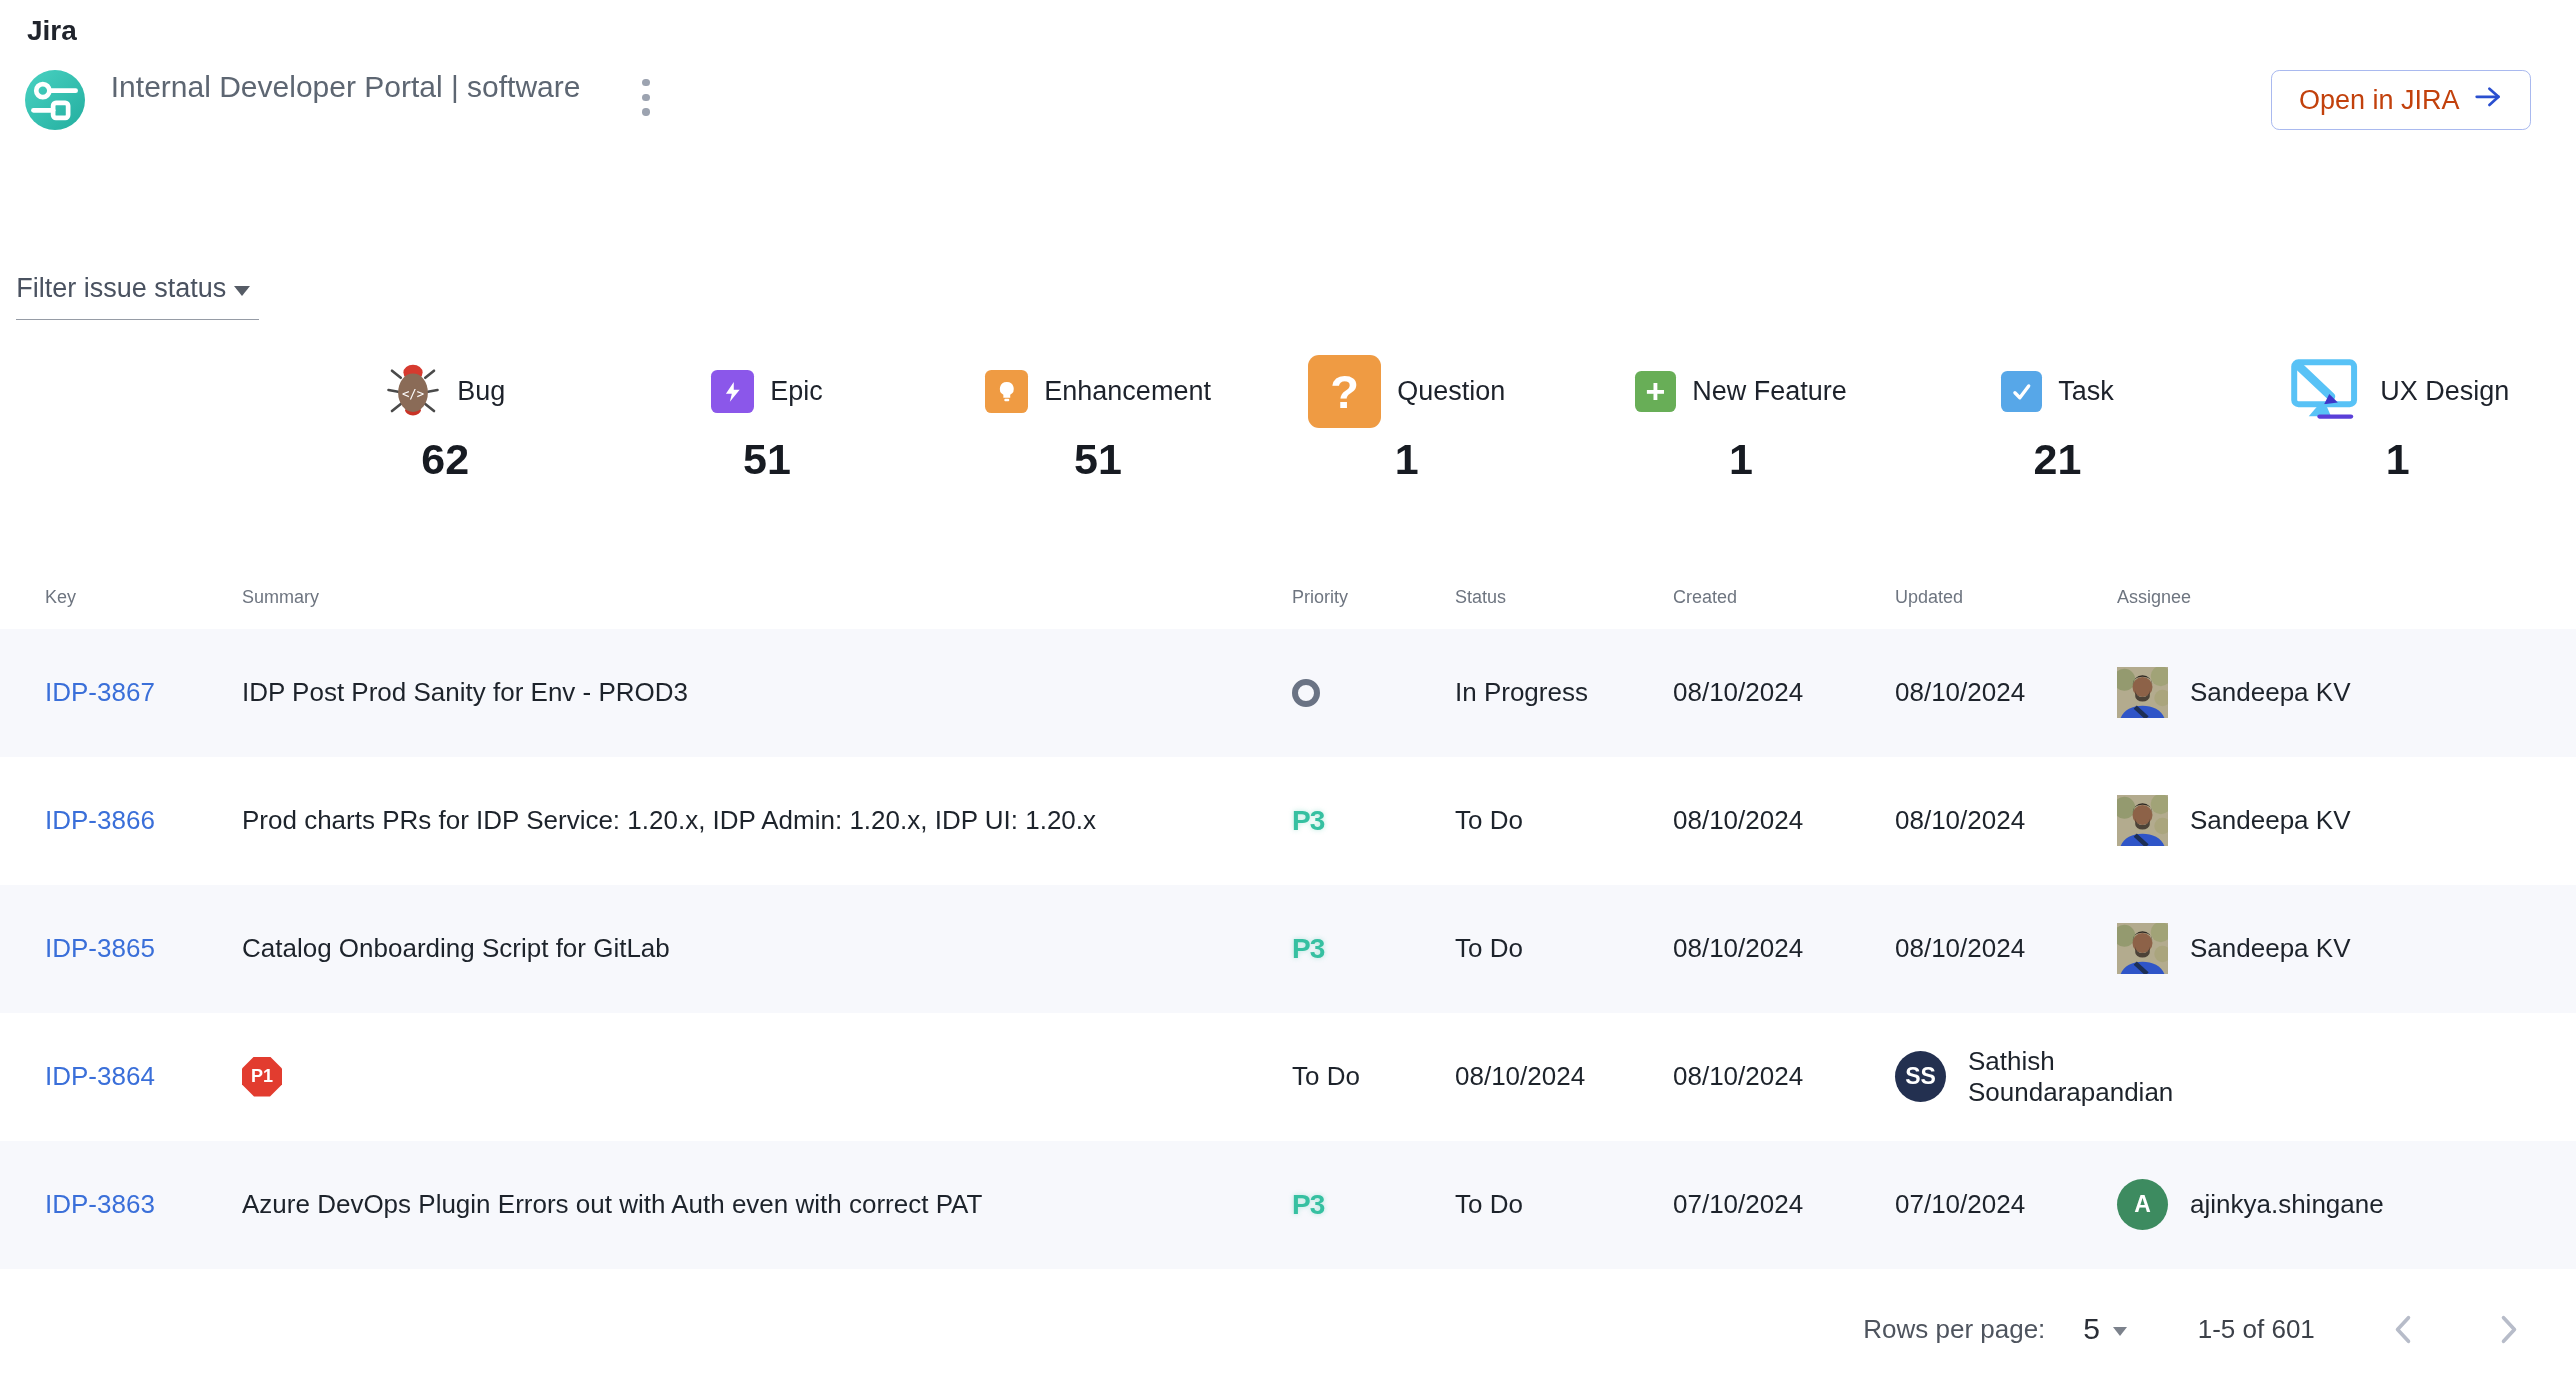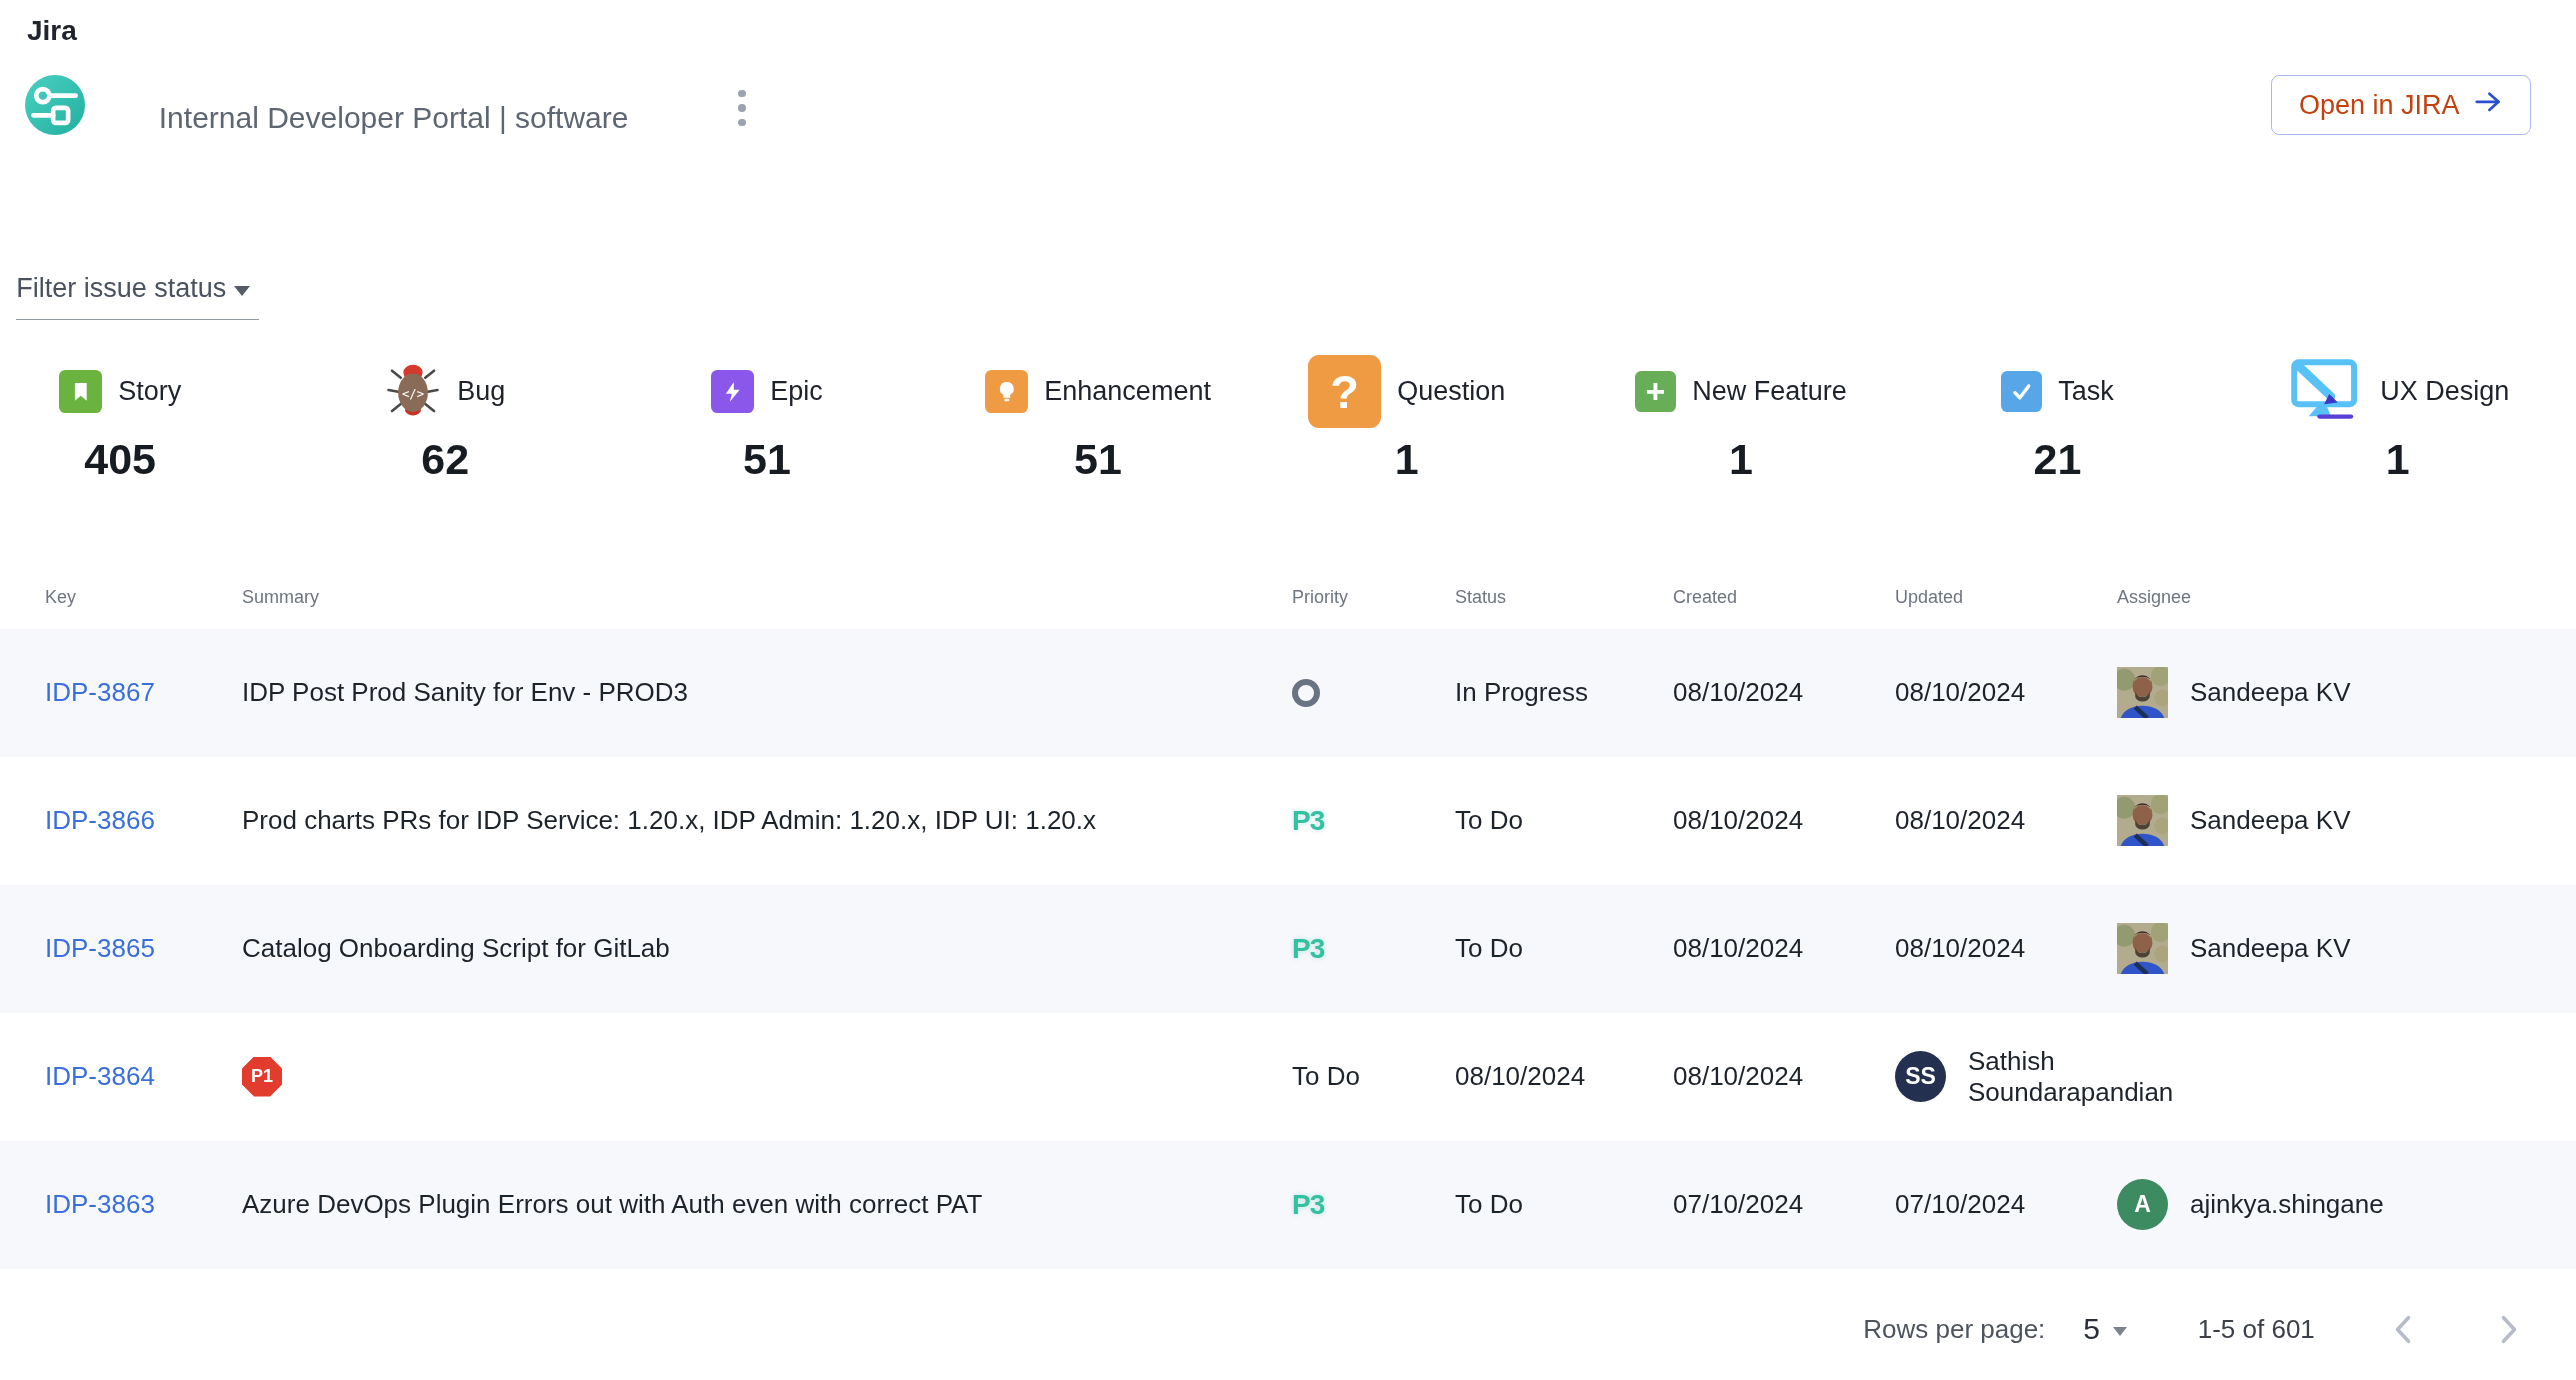--- a/index.html
+++ b/index.html
@@ -3,21 +3,21 @@
 <meta charset="utf-8">
 <style>
   * { margin:0; padding:0; box-sizing:border-box; }
   html,body { width:2576px; height:1381px; background:#ffffff;
     font-family:"Liberation Sans","DejaVu Sans",sans-serif; color:#20242c; overflow:hidden; }
 
   .page { position:relative; width:2576px; height:1381px; }
 
   
   .page-title { margin:14.5px 0 0 27px; font-size:28px; font-weight:700; color:#20242c; }
-  .header-row { display:flex; align-items:flex-end; margin-top:23.6px; padding:0 45px 0 25.4px; height:65px;gap:48px; }
+  .header-row { display:flex; align-items:flex-start; margin-top:23.6px; padding:0 45px 0 25.4px; height:65px; }
   .logo { width:60px; height:60px; flex:0 0 auto; }
   .project-name { margin-left:25.4px; font-size:30px; color:#5d6672; }
   .kebab { margin-left:53px; display:flex; flex-direction:column; gap:7.3px; padding:9px; cursor:pointer; }
   .kebab i { width:7.3px; height:7.3px; border-radius:50%; background:#9ca3b0; }
   .spacer { flex:1; }
   .open-btn { display:flex; align-items:center; gap:14.5px; height:60px; padding:0 27px;
     background:#fff; border:1.8px solid #a9b9ef; border-radius:8.2px; color:#c2410c;
     font-size:27px; font-family:inherit; cursor:pointer; }
 
   
@@ -106,33 +106,20 @@
       </span>
     </button>
   </div>
 
   <div class="filter">
     <span>Filter issue status</span>
     <span class="caret"></span>
   </div>
 
   <div class="counts" id="counts">
-      <div class="count-item" style="left:59px">
-        <div class="ihead">
-          <span>
-            <div class="sq" style="width:43px;height:43px;background:#69b33e;font-size:0px;font-weight:700;">
-              <svg width="23.6" height="23.6" viewBox="0 0 24 24">
-                <path d="M6 3h12v18l-6-5-6 5z" fill="#fff"></path>
-              </svg>
-            </div>
-          </span>
-          <span class="ilabel">Story</span>
-        </div>
-        <div class="icount">405</div>
-      </div>
       <div class="count-item" style="left:385px">
         <div class="ihead">
           <span><svg width="56" height="56" viewBox="0 0 64 64">
               <g stroke="#4a4a4a" stroke-width="3" stroke-linecap="round">
                 <line x1="18" y1="18" x2="8" y2="10"></line>
                 <line x1="46" y1="18" x2="56" y2="10"></line>
                 <line x1="15" y1="34" x2="4" y2="32"></line>
                 <line x1="49" y1="34" x2="60" y2="32"></line>
                 <line x1="18" y1="48" x2="8" y2="56"></line>
                 <line x1="46" y1="48" x2="56" y2="56"></line>

